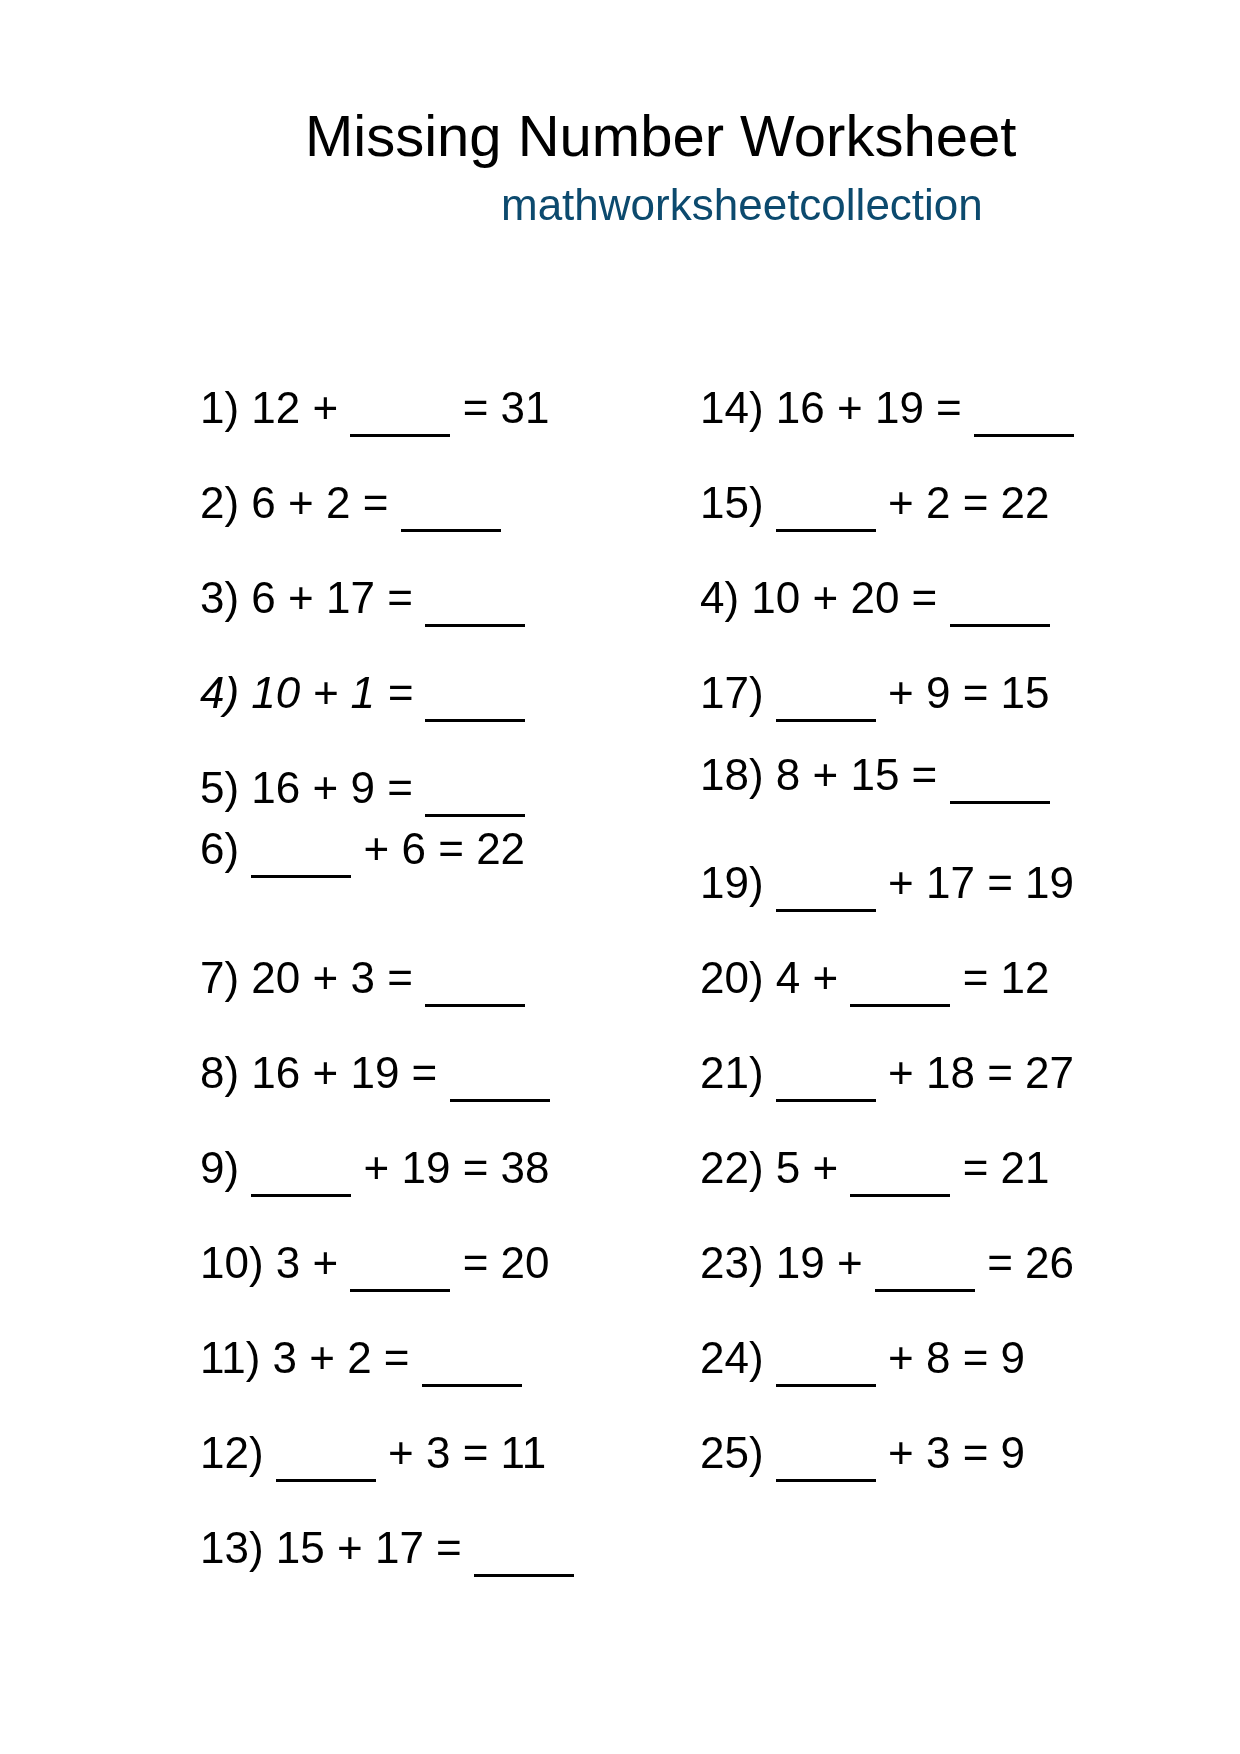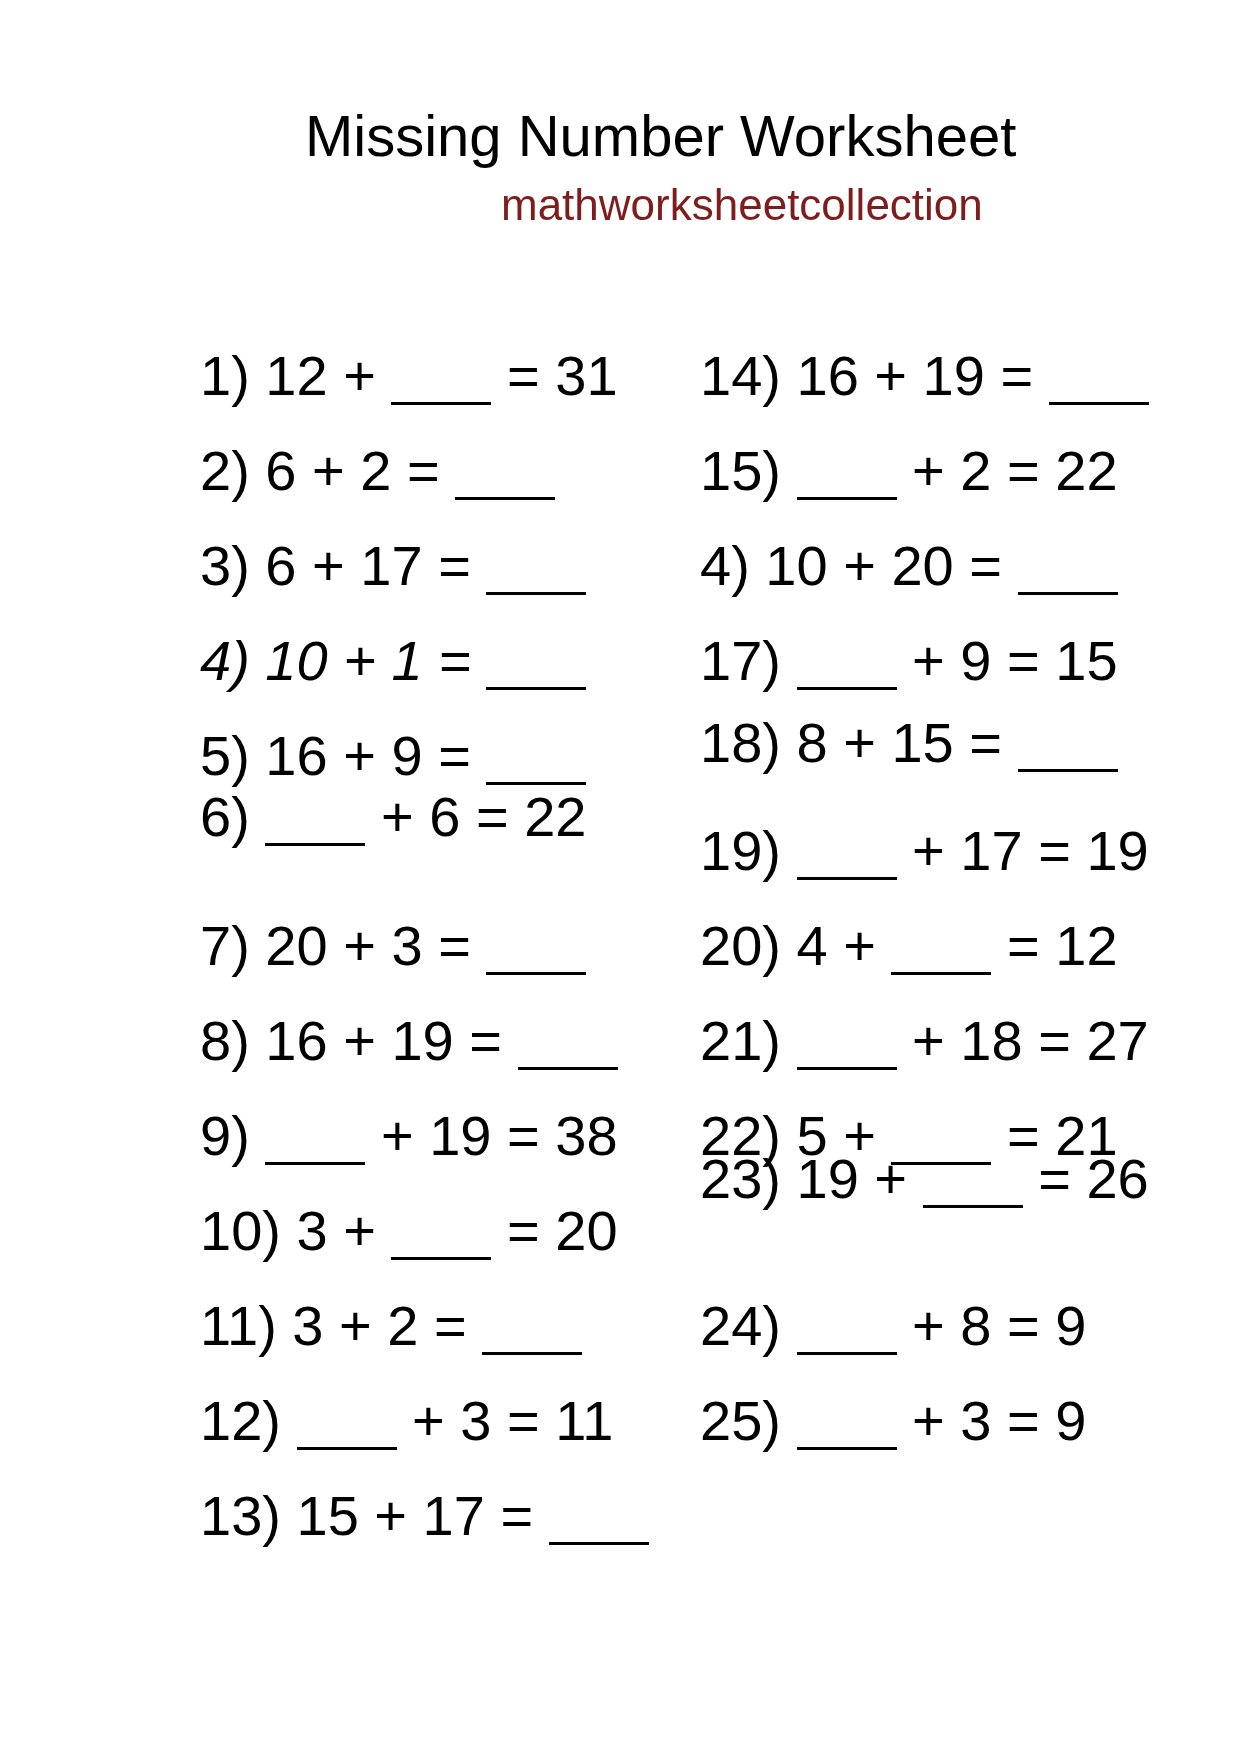--- a/index.html
+++ b/index.html
@@ -24,28 +24,29 @@
       white-space: nowrap;
       margin: 4px;
       font-weight: normal;
     }
     .subtitle {
       position: absolute;
       left: 501px;
       top: 180px;
       font-size: 44px;
       line-height: 50px;
-      color: #7f1d1d;
+      color: #0c4a6e;
       white-space: nowrap;
     }
     .problem {
       position: absolute;
-      font-size: 56px;
+      font-size: 44px;
       line-height: 50px;
       white-space: nowrap;
+      margin-top: 32px;
     }
     .col-left { left: 200px; }
     .col-right { left: 700px; }
     .blank-input {
       font: inherit;
       border: none;
       border-bottom: 3px solid #000;
       width: 100px;
       padding: 0;
       margin: 0;
@@ -79,16 +80,16 @@
     <div class="problem col-left" style="top: 1491px;"><span>13)</span> <span>15 + 17 =</span> <input type="text" class="blank-input" style=""></div>
     <div class="problem col-right" style="top: 351px;"><span>14)</span> <span>16 + 19 =</span> <input type="text" class="blank-input" style=""></div>
     <div class="problem col-right" style="top: 446px;"><span>15)</span> <input type="text" class="blank-input" style=""> <span>+ 2 = 22</span></div>
     <div class="problem col-right" style="top: 541px;"><span>4)</span> <span>10 + 20 =</span> <input type="text" class="blank-input" style=""></div>
     <div class="problem col-right" style="top: 636px;"><span>17)</span> <input type="text" class="blank-input" style=""> <span>+ 9 = 15</span></div>
     <div class="problem col-right" style="top: 718px;"><span>18)</span> <span>8 + 15 =</span> <input type="text" class="blank-input" style=""></div>
     <div class="problem col-right" style="top: 826px;"><span>19)</span> <input type="text" class="blank-input" style=""> <span>+ 17 = 19</span></div>
     <div class="problem col-right" style="top: 921px;"><span>20)</span> <span>4 +</span> <input type="text" class="blank-input" style=""> <span>= 12</span></div>
     <div class="problem col-right" style="top: 1016px;"><span>21)</span> <input type="text" class="blank-input" style=""> <span>+ 18 = 27</span></div>
     <div class="problem col-right" style="top: 1111px;"><span>22)</span> <span>5 +</span> <input type="text" class="blank-input" style=""> <span>= 21</span></div>
-    <div class="problem col-right" style="top: 1154px;"><span>23)</span> <span>19 +</span> <input type="text" class="blank-input" style=""> <span>= 26</span></div>
+    <div class="problem col-right" style="top: 1206px;"><span>23)</span> <span>19 +</span> <input type="text" class="blank-input" style=""> <span>= 26</span></div>
     <div class="problem col-right" style="top: 1301px;"><span>24)</span> <input type="text" class="blank-input" style=""> <span>+ 8 = 9</span></div>
     <div class="problem col-right" style="top: 1396px;"><span>25)</span> <input type="text" class="blank-input" style=""> <span>+ 3 = 9</span></div>
   </div>
 
 </body></html>

